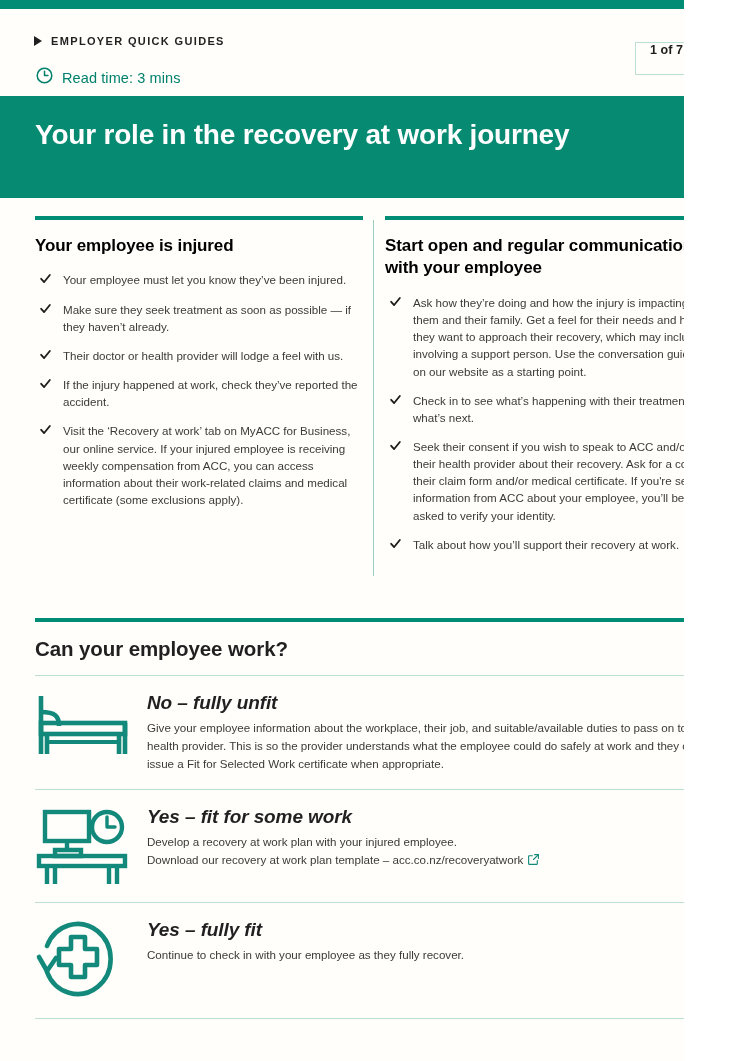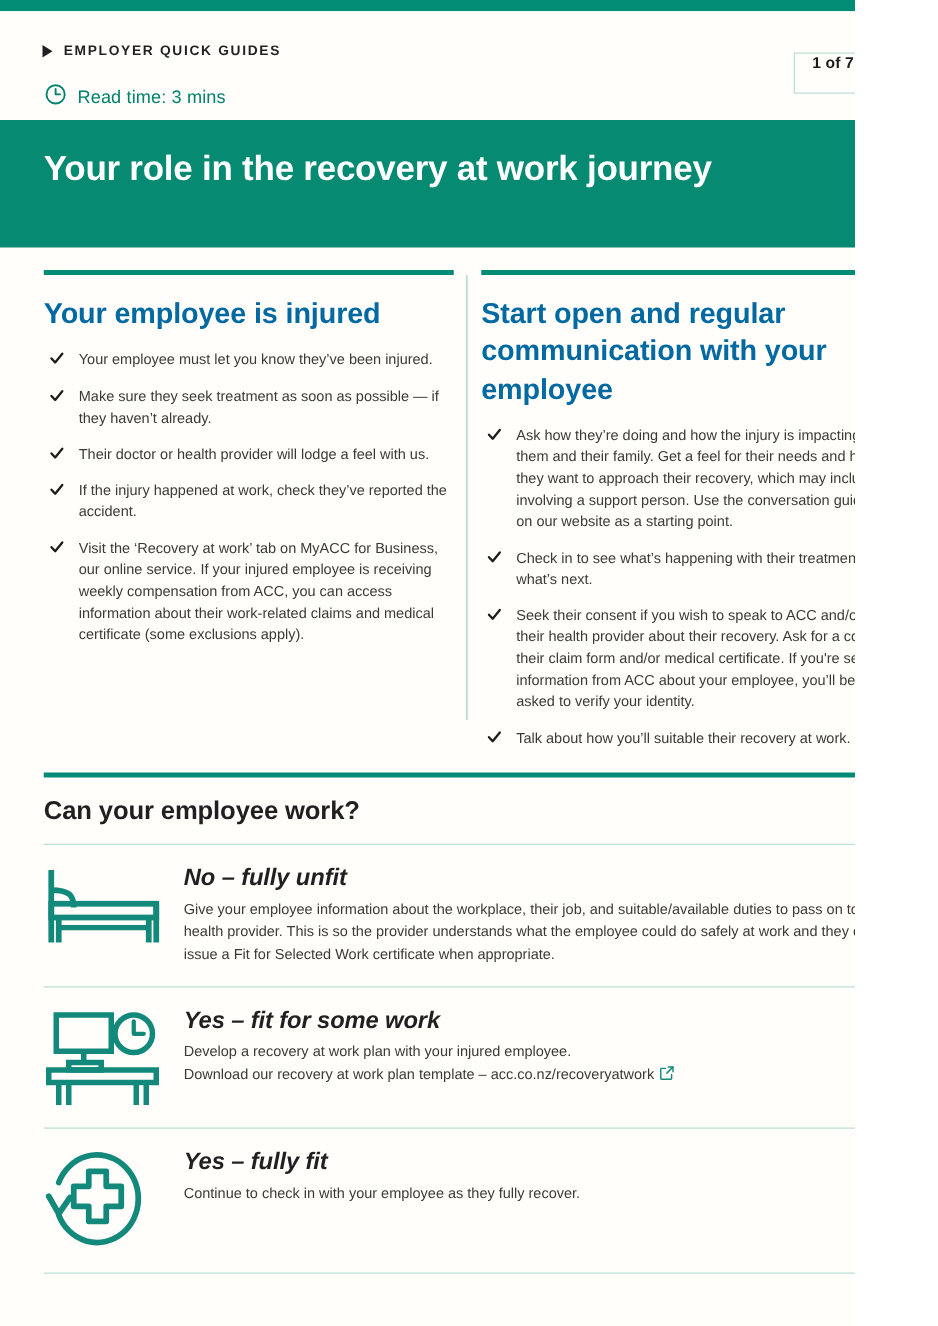--- a/index.html
+++ b/index.html
@@ -140,23 +140,23 @@
   .col-left  { left: 35px;  width: 328px; }
   .col-right { left: 385px; width: 330px; }
 
   .col-rule {
     width: 100%;
     height: 4px;
     background: #008C75;
     margin-bottom: 15px;
   }
   .col-title {
-    font-size: 23px;
-    font-weight: bold;
-    color: #0369a1;
+    font-size: 17px;
+    font-weight: bold;
+    color: #000000;
     line-height: 1.32;
     letter-spacing: -0.1px;
     margin: 0 0 14px 0;
   }
 
   .vdivider {
     position: absolute;
     left: 373px;
     top: 220px;
     width: 1px;
@@ -374,21 +374,21 @@
               </svg>
           </span>
           <span>Seek their consent if you wish to speak to ACC and/or their health provider about their recovery. Ask for a copy of their claim form and/or medical certificate. If you're seeking information from ACC about your employee, you’ll be asked to verify your identity.</span>
         </li>
         <li>
           <span class="tick">
             <svg width="13" height="13" viewBox="0 0 24 24" fill="none" stroke="#1d1d1b" stroke-width="3.4" stroke-linecap="round" stroke-linejoin="round">
                 <path d="M4 12.5 L9.5 18.5 L20 5.5"></path>
               </svg>
           </span>
-          <span>Talk about how you’ll suitable their recovery at work.</span>
+          <span>Talk about how you’ll support their recovery at work.</span>
         </li>
       </ul>
     </div>
   </div>
 
   <div class="section">
     <div class="section-rule"></div>
     <h2 class="section-title">Can your employee work?</h2>
 
     <div class="hline"></div>

